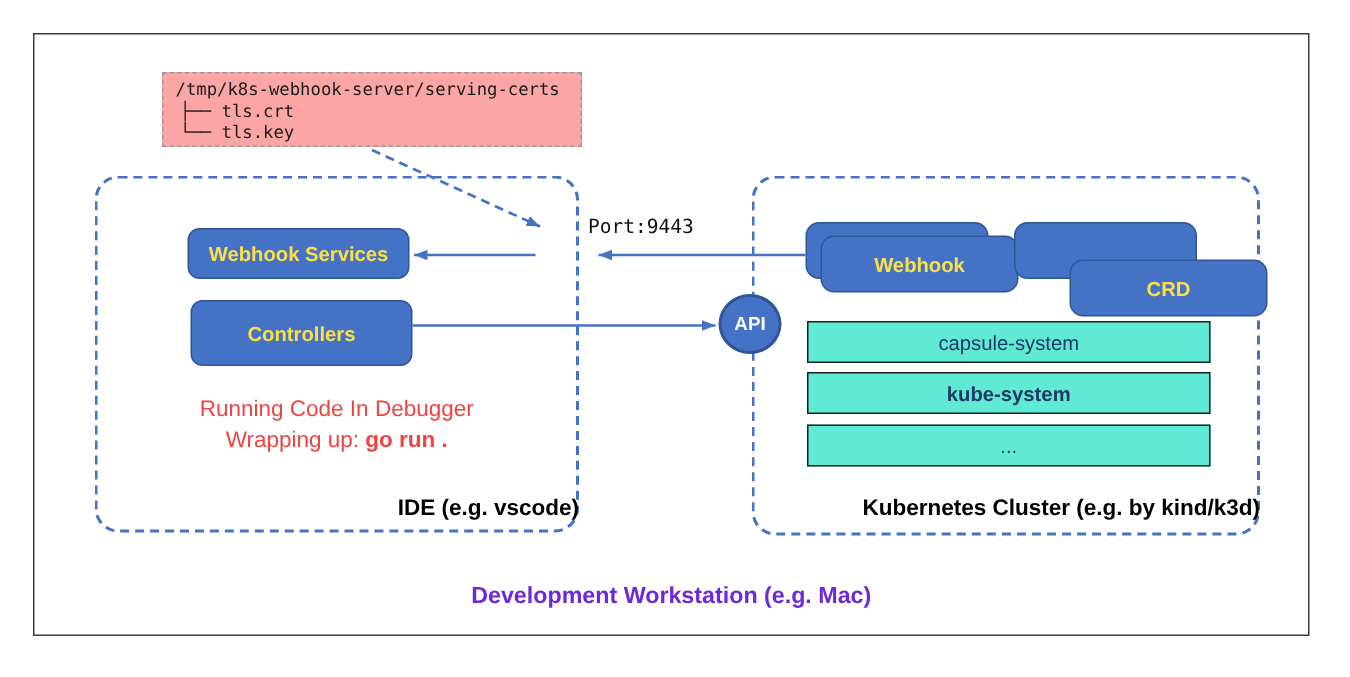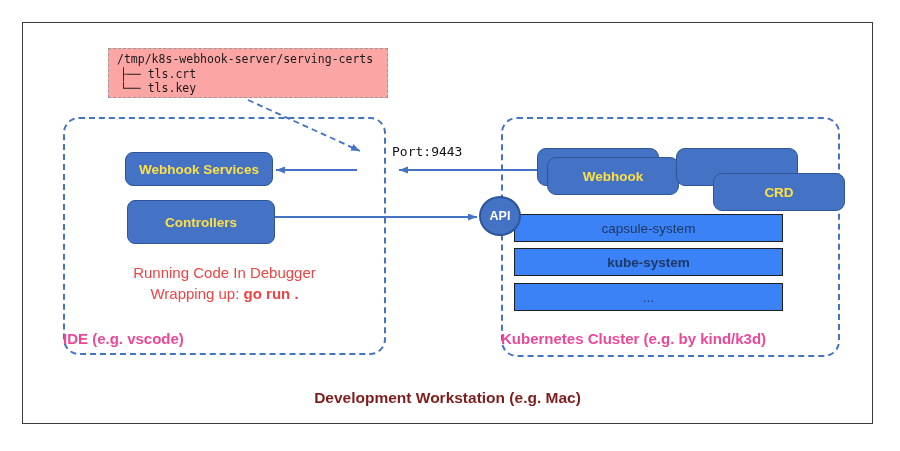--- a/index.html
+++ b/index.html
@@ -15,21 +15,21 @@
                border:1px dashed #9a9a9a; background:#fca5a5;
                font-family:"DejaVu Sans Mono", monospace; font-size:11.5px; line-height:14.5px;
                color:#1a1a1a; padding:3px 0 0 8px; }
   .certs-box .tree-line { padding-left:3px; white-space:pre; }
 
   
   .region { position:absolute; border:2px dashed #4472C4; border-radius:16px; background:transparent; }
   .ide-box { left:63px; top:117px; width:323px; height:238px; }
   .cluster-box { left:501px; top:117px; width:339px; height:240px; }
 
-  .region-label { position:absolute; text-align:left; font-weight:bold; font-size:15px; color:#ec4899; }
+  .region-label { position:absolute; text-align:right; font-weight:bold; font-size:15px; color:#000000; }
   .ide-label { left:63px; top:330px; width:323px; }
   .cluster-label { left:501px; top:330px; width:339px; }
 
   
   .pill { position:absolute; background:#4472C4; border:1.5px solid #2F5597; border-radius:8px;
           color:#fde047; font-weight:bold; font-size:13.5px;
           display:flex; align-items:center; justify-content:center; }
   .webhook-services-btn { left:125px; top:152px; width:148px; height:34px; }
   .controllers-btn { left:127px; top:200px; width:148px; height:44px; }
 
@@ -38,41 +38,41 @@
                 width:122px; height:38px; }
   .card-front { position:absolute; background:#4472C4; border:1.5px solid #2F5597; border-radius:9px;
                 width:132px; height:38px; color:#fde047; font-weight:bold; font-size:13.5px;
                 display:flex; align-items:center; justify-content:center; }
   .webhook-back { left:537px; top:148px; }
   .webhook-front { left:547px; top:157px; }
   .crd-back { left:676px; top:148px; }
   .crd-front { left:713px; top:157px;margin-top:16px; }
 
   
-  .ns-box { position:absolute; left:514px; width:269px; height:28px; background:#3b82f6;
+  .ns-box { position:absolute; left:538px; width:269px; height:28px; background:#5eead4;
             border:1.5px solid #1f1f1f; color:#1F3864; font-size:13.5px;
             display:flex; align-items:center; justify-content:center; }
   .ns-1 { top:214px; } .ns-2 { top:248px;font-weight:bold; } .ns-3 { top:283px; }
 
   
   .node-circle { position:absolute; background:#4472C4; border:2px solid #2F5597; border-radius:50%;
                  color:#ffffff; font-weight:bold; font-size:12.5px;
                  display:flex; align-items:center; justify-content:center; z-index:5; }
   .tls-circle { left:356px; top:149px; width:43px; height:41px; }
   .api-circle { left:479px; top:196px; width:42px; height:40px; }
 
   .port-label { position:absolute; left:392px; top:144px;
                 font-family:"DejaVu Sans Mono", monospace; font-size:13px; color:#111111; }
 
   .ide-note { position:absolute; left:63px; top:262px; width:323px; text-align:center;
               font-size:15px; line-height:21px; color:#ef4444; }
   .ide-note b { font-weight:bold;margin-top:32px; }
 
   .footer-label { position:absolute; left:22px; top:389px; width:851px; text-align:center;
-                  font-weight:bold; font-size:15.5px; color:#7f1d1d; }
+                  font-weight:bold; font-size:15.5px; color:#6d28d9; }
 
   .connectors { position:absolute; left:0; top:0; width:900px; height:451px; z-index:4; pointer-events:none; }
 </style>
 </head>
 <body>
 
 <div class="canvas">
 
   <div class="outer-box"></div>
 

